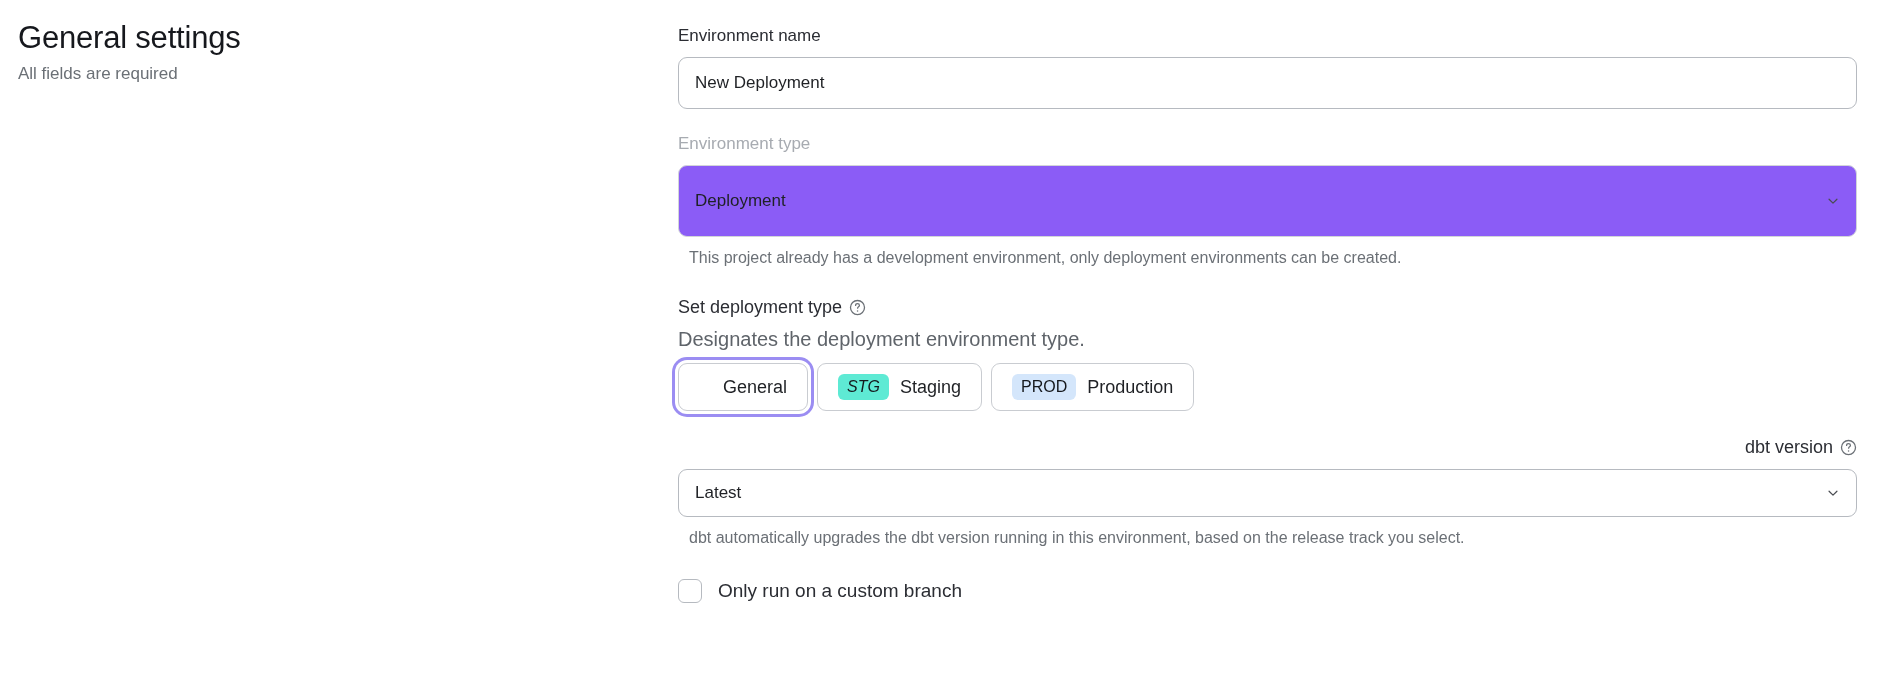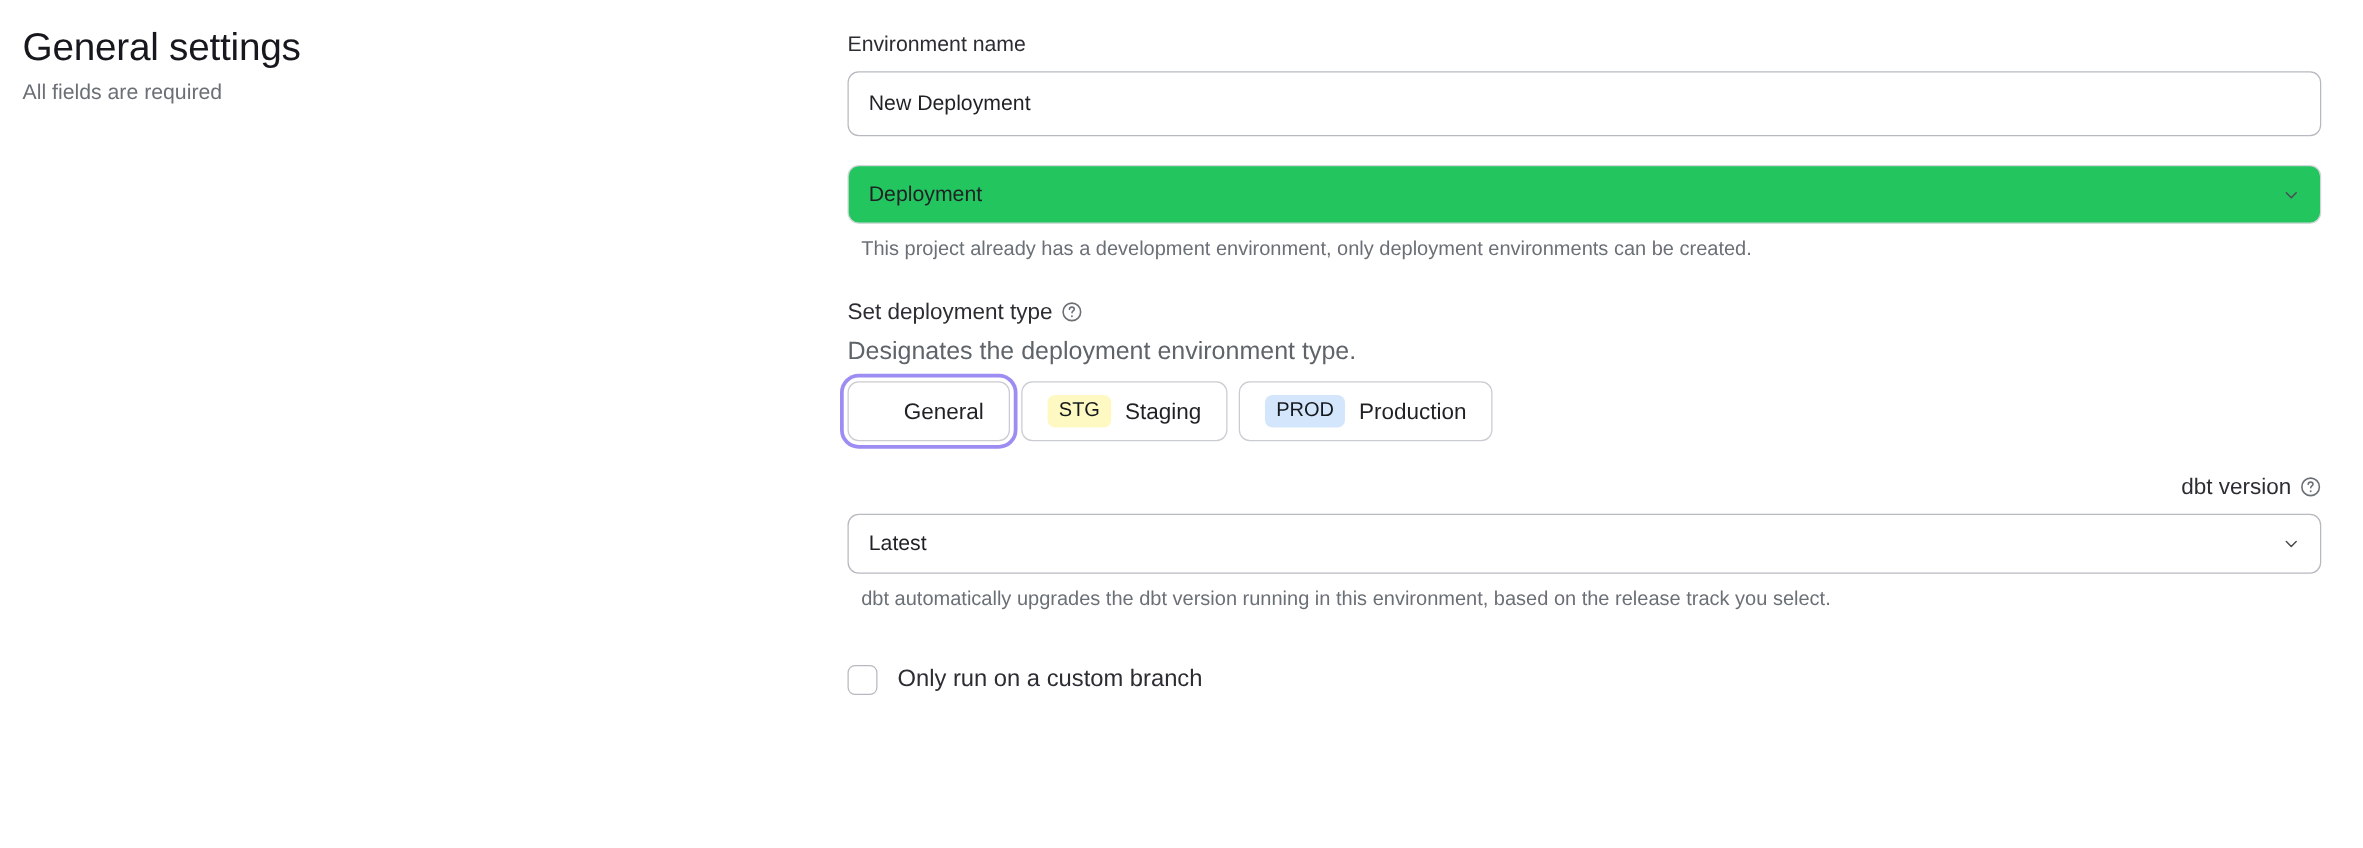--- a/index.html
+++ b/index.html
@@ -71,24 +71,24 @@
     font-size: 17px;
     color: #1f2125;
     padding: 0 16px;
     outline: none;
     display: flex;
     align-items: center;
   }
 
   .select-box {
     width: 100%;
-    height: 47px;
+    height: 72px;
     border: 1px solid #d2d5d9;
     border-radius: 9px;
-    background: #22c55e;
+    background: #8b5cf6;
     font-size: 17px;
     color: #1f2125;
     padding: 0 16px;
     display: flex;
     align-items: center;
     justify-content: space-between;
   }
   .select-box.plain {
     background: #ffffff;
     border: 1px solid #b6bac0;
@@ -161,28 +161,28 @@
     padding-left: 44px;
   }
   .badge {
     font-size: 16px;
     font-weight: 400;
     border-radius: 6px;
     padding: 3px 9px;
     line-height: 20px;
     color: #15181c;
   }
-  .badge.stg { background: #fef9c3; }
+  .badge.stg { background: #5eead4; font-style: italic; }
   .badge.prod { background: #d4e6fb; }
 
   .checkbox-row {
     display: flex;
     align-items: center;
     gap: 16px;
-    margin-top: 41px;
+    margin-top: 30px;
   }
   .checkbox {
     width: 24px;
     height: 24px;
     flex: 0 0 24px;
     border: 1px solid #b6bac0;
     border-radius: 6px;
     background: #ffffff;
     cursor: pointer;
   }
@@ -203,20 +203,21 @@
   </div>
 
   <div class="form-col">
 
     <div>
       <label class="field-label">Environment name</label>
       <div class="text-input" placeholder="Environment name">New Deployment</div>
     </div>
 
     <div style="margin-top:23px;">
+      <label class="field-label muted">Environment type</label>
       <div class="select-box">
         <span>Deployment</span>
         <span class="chev">
           <svg viewBox="0 0 16 16" fill="none" stroke="currentColor" stroke-width="1.4" stroke-linecap="round" stroke-linejoin="round" width="14" height="14">
             <path d="M3.5 6 L8 10.5 L12.5 6"></path>
           </svg>
         </span>
       </div>
       <div class="help-text">This project already has a development environment, only deployment environments can be created.</div>
     </div>

